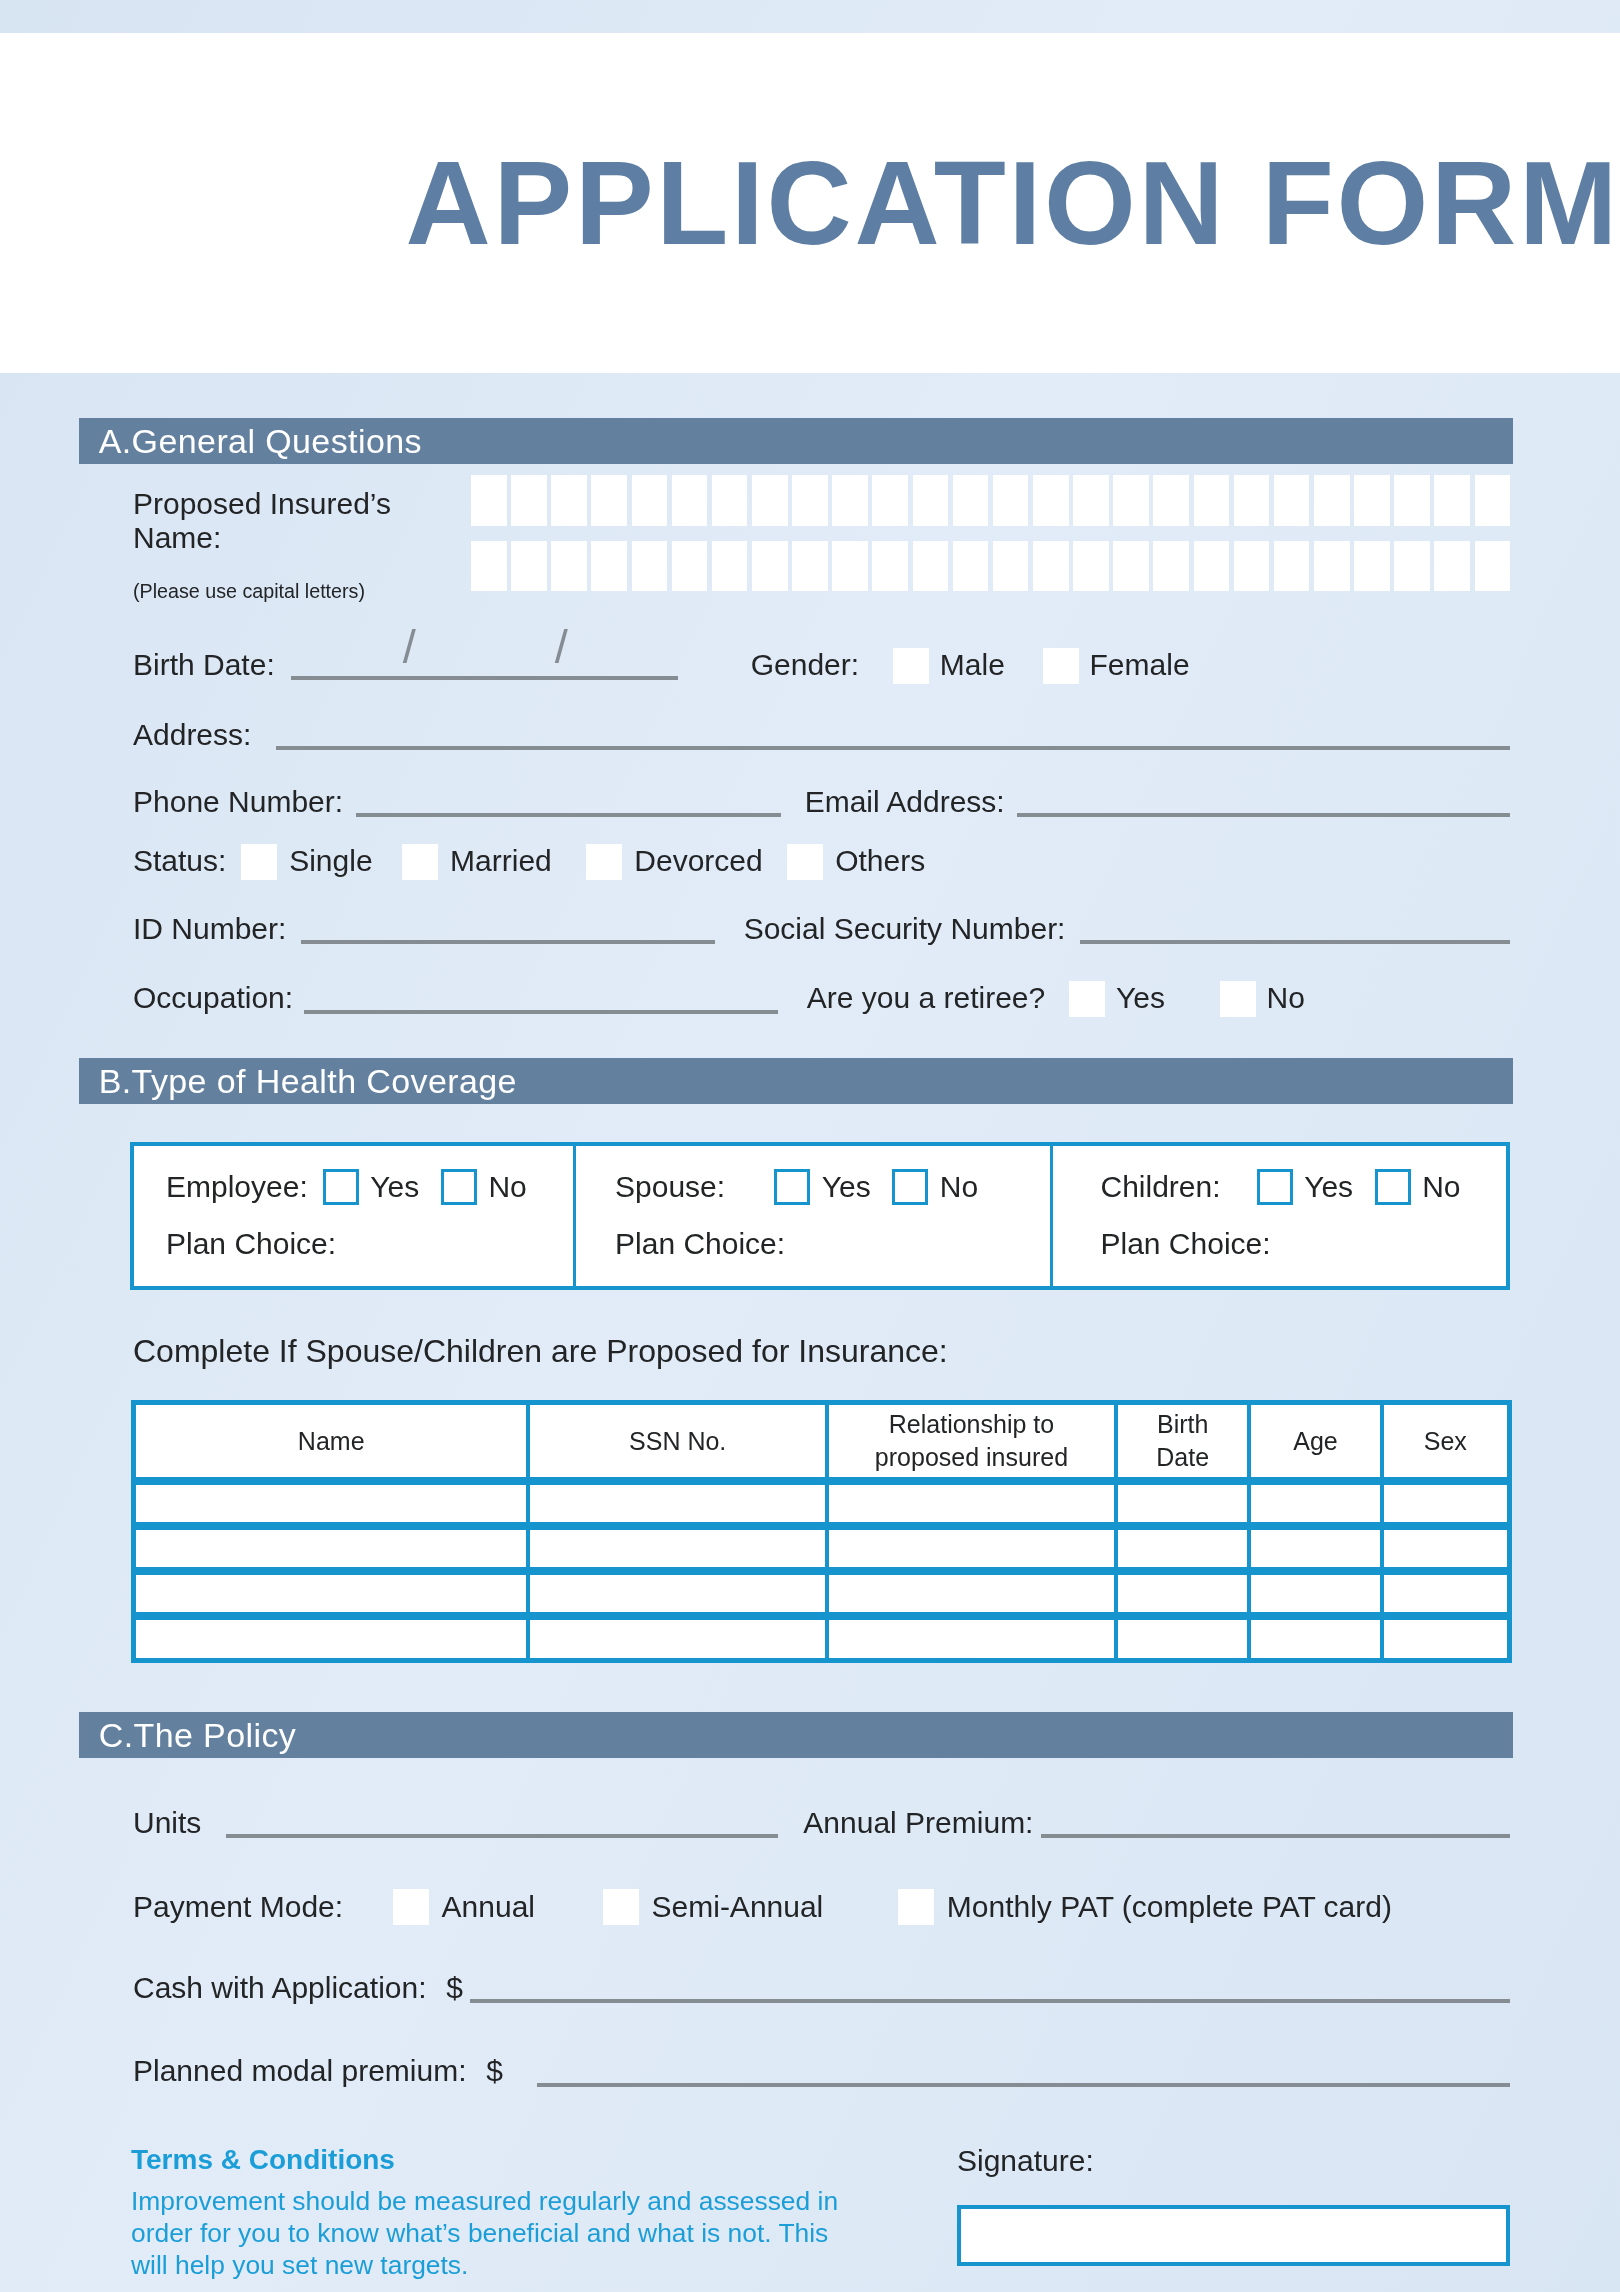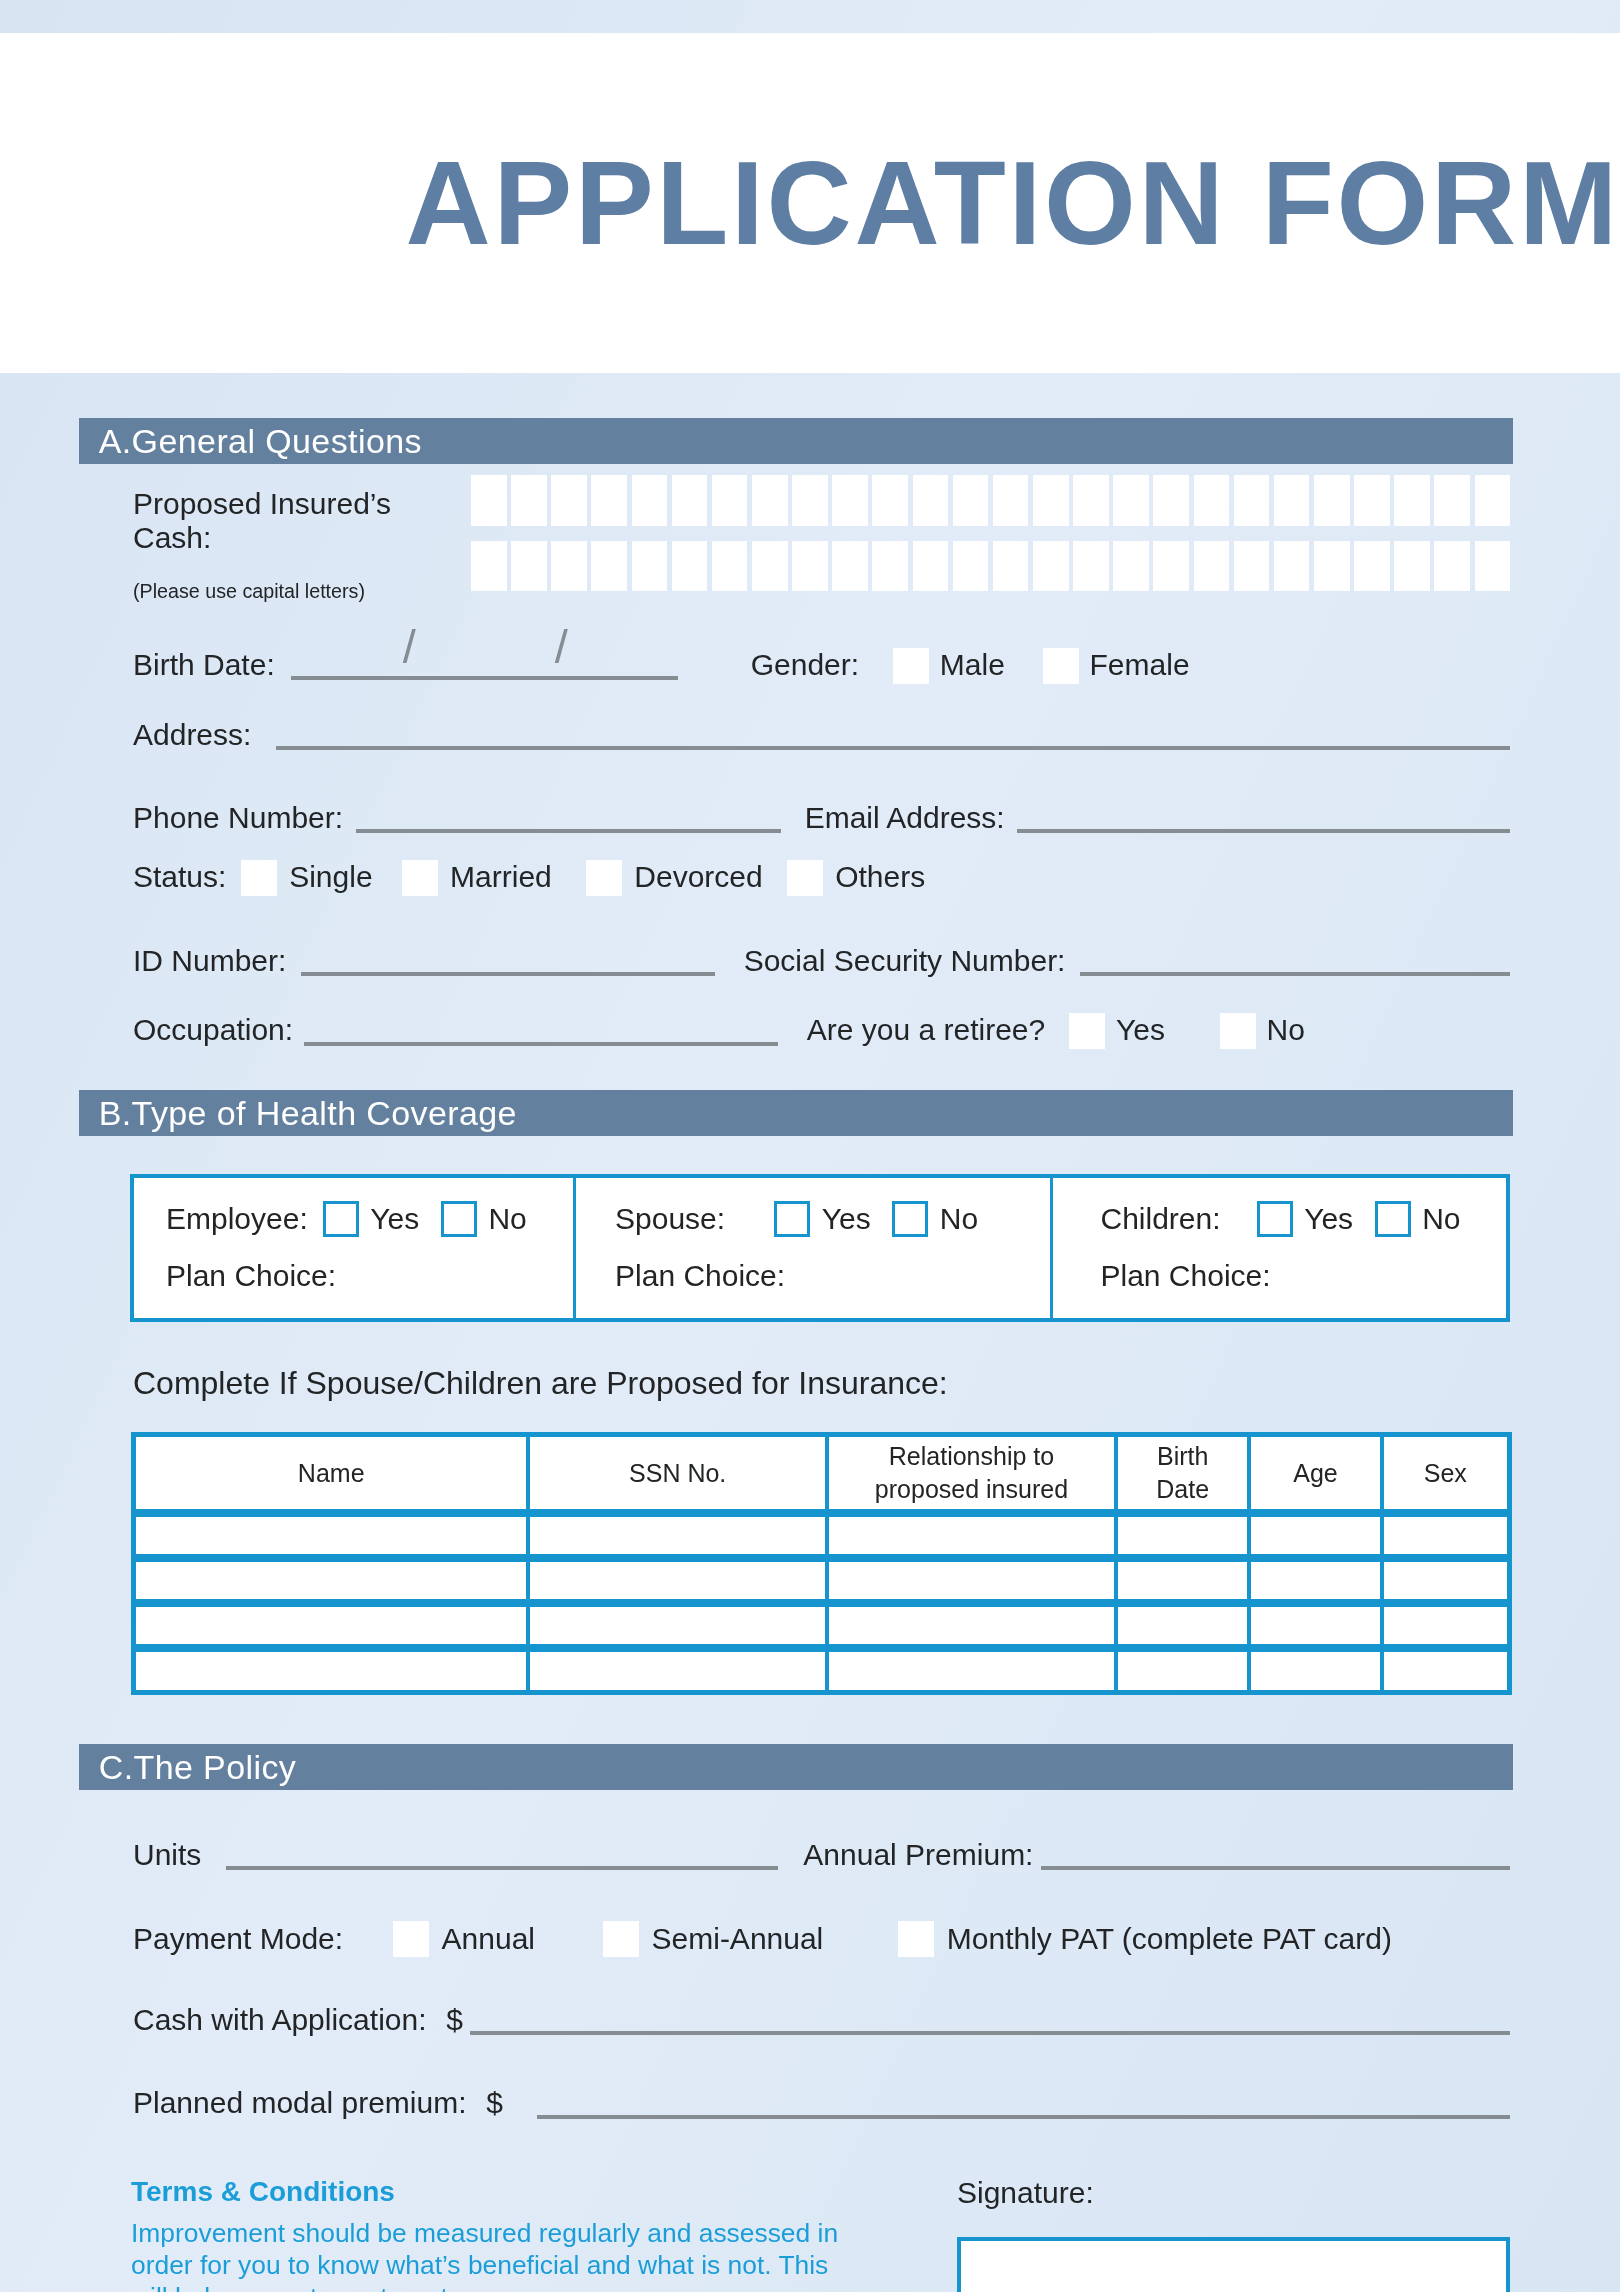--- a/index.html
+++ b/index.html
@@ -80,38 +80,38 @@
   .terms-body{color:var(--terms);font-size:26.4px;line-height:32px;margin-top:9px;width:709px;}
   .sig-block{margin-left:auto;width:553px;flex:none;}
   .sig-label{font-size:30px;}
   .sig-box{margin-top:27px;height:61px;background:#fff;border:4.5px solid var(--accent);}
 
   .ml8{margin-left:7.2px;} .ml12{margin-left:10.7px;} .ml14{margin-left:12.5px;} .ml16{margin-left:14.3px;}
   .ml22{margin-left:19.7px;} .ml27{margin-left:24px;} .ml28{margin-left:25px;} .ml32{margin-left:29px;}
   .ml38{margin-left:34px;} .ml42{margin-left:38px;} .ml56{margin-left:50px;}
   .ml61{margin-left:55px;} .ml76{margin-left:68px;} .ml82{margin-left:73px;} .ml84{margin-left:75px;} .w462{width:414px;flex:none;} .w474{width:425px;flex:none;}
   .w529{width:474px;flex:none;} .w616{width:552px;flex:none;}
-  .mt30{margin-top:27px;} .mt28{margin-top:41px;} .mt26{margin-top:23px;}
+  .mt30{margin-top:27px;} .mt28{margin-top:25px;} .mt26{margin-top:23px;}
 </style>
 </head>
 <body>
 
 <div class="page">
 
   <div class="top-band">
     <div class="app-title">APPLICATION FORM</div>
   </div>
 
   <div class="banner banner-a">
     <span>A.General Questions</span>
   </div>
 
   <div class="name-row">
     <div class="name-labels">
-      <div class="label">Proposed Insured’s Cash:</div>
+      <div class="label">Proposed Insured’s Name:</div>
       <div class="name-note">(Please use capital letters)</div>
     </div>
     <div class="charbox-col">
       <div class="charbox-row">
           <div class="charcell"></div>
           <div class="charcell"></div>
           <div class="charcell"></div>
           <div class="charcell"></div>
           <div class="charcell"></div>
           <div class="charcell"></div>

